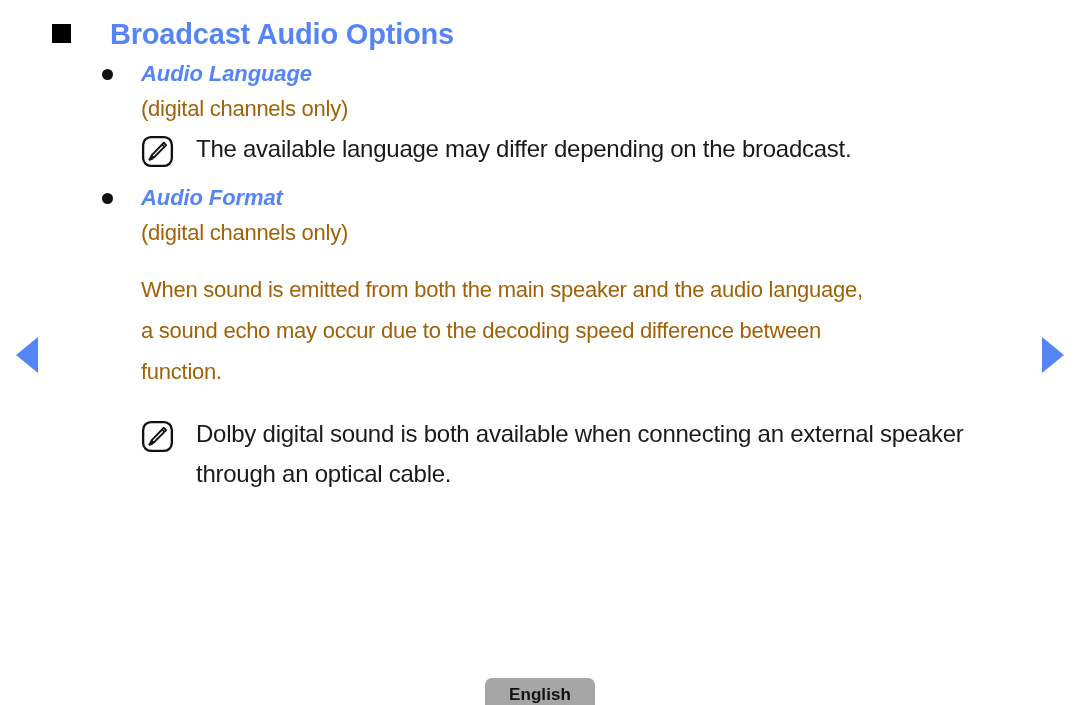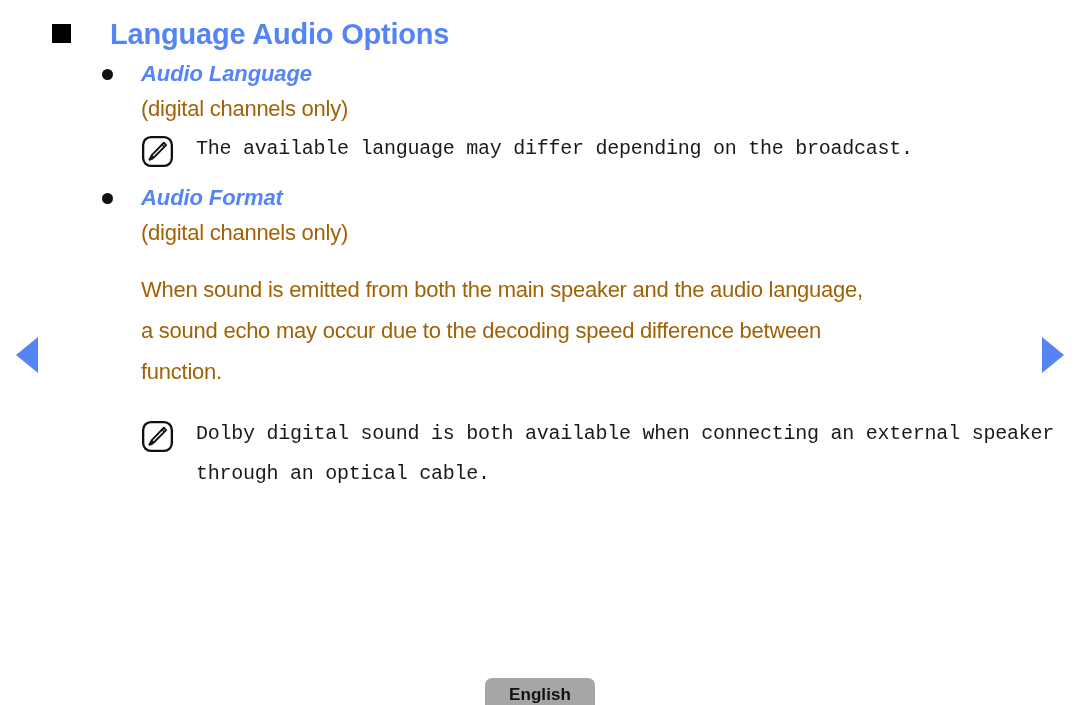--- a/index.html
+++ b/index.html
@@ -118,25 +118,24 @@
     margin-left: 89px;
   }
   .note-icon {
     flex: 0 0 auto;
     width: 33px;
     height: 33px;
     margin-top: 6px;
   }
   .note-body {
     margin-left: 22px;
-    font-size: 20px;
+    font-size: 24px;
     line-height: 40px;
     letter-spacing: -0.25px;
     color: #1a1a1a;
-    font-family: Liberation Mono, monospace;
   }
   .note-body .nowrap {
     white-space: nowrap;
     display: block;
   }
   .kw {
     color: #5585f5;
     font-weight: bold;
   }
 
@@ -169,21 +168,21 @@
 <div class="page">
 
   <div class="nav-arrow prev" aria-label="previous-page"></div>
 
   <div class="nav-arrow next" aria-label="next-page"></div>
 
   <div class="content">
 
     <div class="heading-row">
       <div class="heading-square"></div>
-      <div class="heading-title">Language Audio Options</div>
+      <div class="heading-title">Broadcast Audio Options</div>
     </div>
 
     <div class="section">
 
       <div class="bullet-row">
         <div class="bullet-dot"></div>
         <div class="bullet-label">Audio Language</div>
       </div>
 
       <div class="body-line">(digital channels only)</div>

